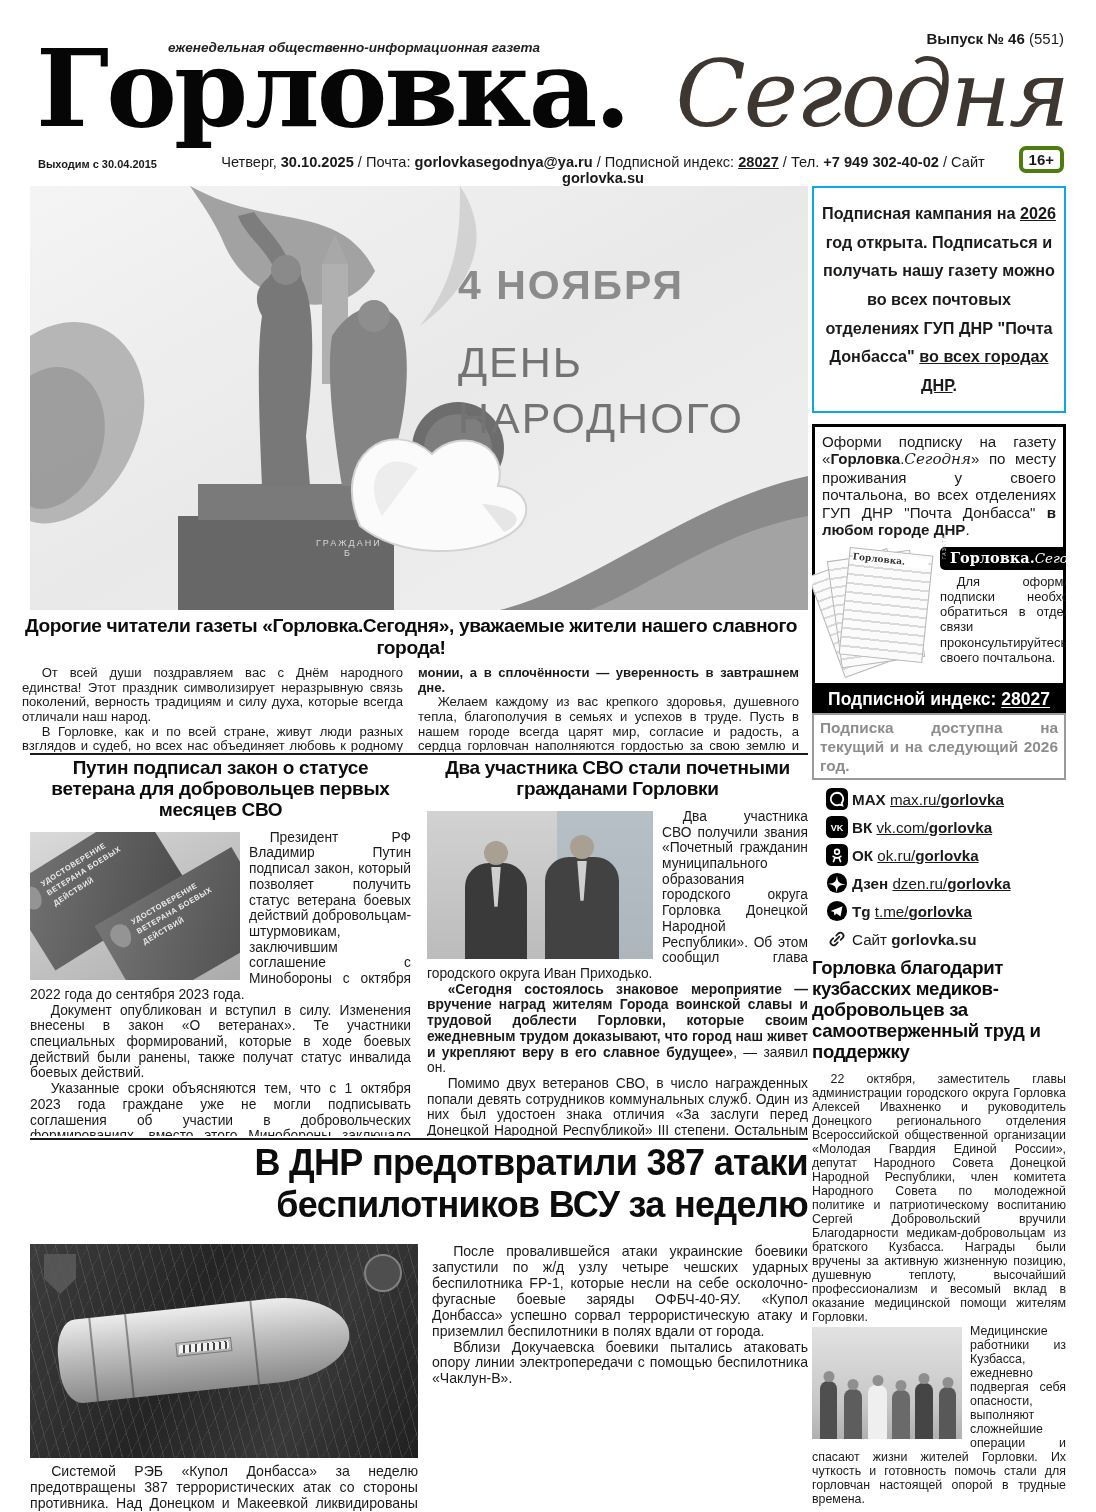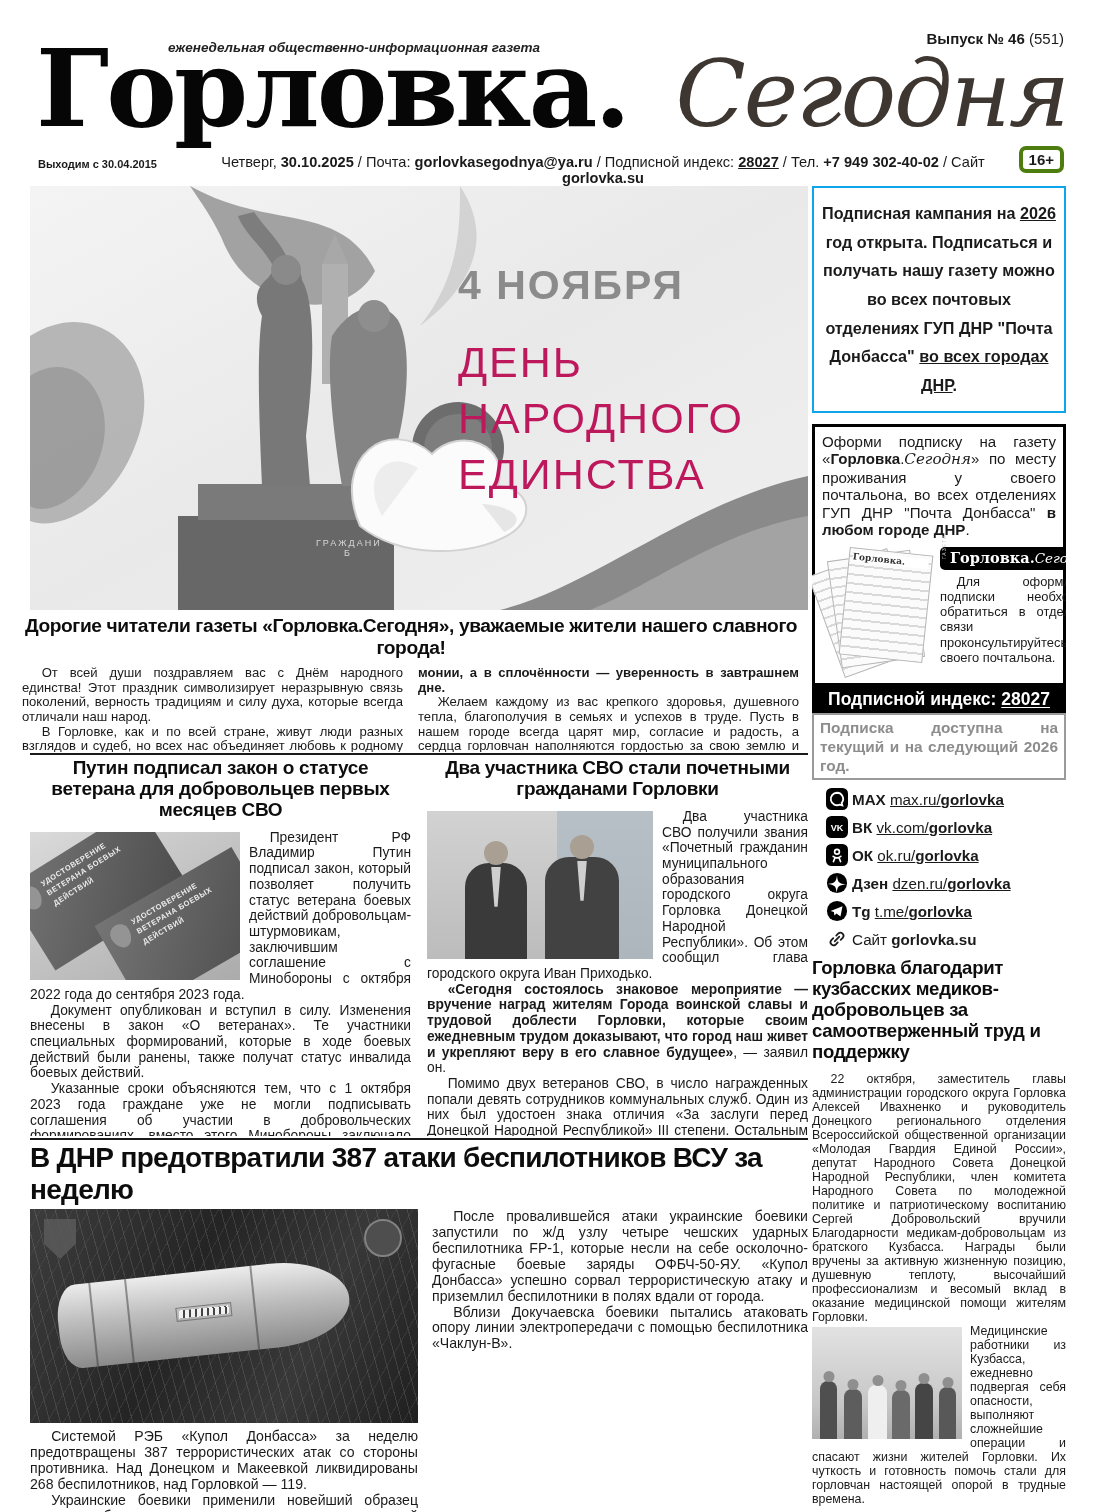--- a/index.html
+++ b/index.html
@@ -23,21 +23,21 @@
   .t-script { font-family:"DejaVu Serif", serif; font-style:italic; font-size:92px; color:#3e3630; line-height:1; letter-spacing:-2px; }
   .since { position:absolute; left:38px; top:158px; font-size:11px; font-weight:bold; }
   .dateline { position:absolute; left:220px; right:110px; top:154px; text-align:center; font-size:14.6px; }
   .age { position:absolute; right:32px; top:146px; border:4px solid #4d7c0f; border-radius:7px; padding:1px 6px; font-size:15px; font-weight:bold; }
 
   
   .hero { position:absolute; left:30px; top:186px; width:778px; height:424px; background:#ededed; overflow:hidden; }
   .hero svg { position:absolute; left:0; top:0; }
   .hero-text { position:absolute; left:428px; top:76px; width:330px; }
   .hero-date { font-size:41px; font-weight:bold; color:#8b8b8b; letter-spacing:2px; margin-bottom:26px; }
-  .hero-line { font-size:43px; font-weight:400; color:#be185d; letter-spacing:2px; line-height:1.3; }
+  .hero-line { font-size:43px; font-weight:400; color:#737373; letter-spacing:2px; line-height:1.3; }
   .pedestal-text { position:absolute; left:286px; top:352px; color:#d6d6d6; font-size:9px; letter-spacing:2px; }
   .pedestal-text div:last-child { margin-left:28px; }
 
   
   .rightcol { position:absolute; left:812px; top:186px; width:254px; height:1326px; overflow:hidden; }
   .box1 { border:2px solid #0ea5e9; padding:11px 7px; text-align:center; font-size:16.2px; font-weight:bold; line-height:1.77; margin-bottom:11px; }
   .box2 { border:3px solid #000; padding:6px 7px 8px; }
   .sub-title { text-align:center; font-size:33px; font-weight:bold; letter-spacing:-1px; text-decoration:underline; margin:2px 0 6px; }
   .sub-text { font-size:15.1px; line-height:1.16; text-align:justify; }
   .sub-media { display:flex; margin-top:8px; gap:6px; }
@@ -96,21 +96,21 @@
             background:linear-gradient(#d2d2d2, #bcbcbc); }
   .photo2 .panel { position:absolute; right:0; top:0; width:96px; height:148px; background:#9fb0bb; opacity:0.55; }
   .man { position:absolute; bottom:0; background:#3a3a3a; border-radius:24px 24px 0 0; }
   .man::before { content:""; position:absolute; top:-22px; left:50%; transform:translateX(-50%); width:24px; height:24px; border-radius:50%; background:#a9a093; }
   .man.m1 { left:38px; width:62px; height:96px; }
   .man.m2 { left:118px; width:74px; height:102px; background:#424242; }
   .man .tie { position:absolute; top:4px; left:50%; transform:translateX(-50%); width:16px; height:40px; background:#cfcfcf; clip-path:polygon(20% 0, 80% 0, 60% 100%, 40% 100%); }
 
   
   .bottom { position:absolute; left:30px; top:1142px; width:778px; height:370px; overflow:hidden; }
-  .bottom h2 { text-align:left; font-size:28px; letter-spacing:-0.7px; margin-bottom:3px; }
+  .bottom h2 { text-align:right; font-size:36px; letter-spacing:-0.7px; margin-bottom:18px; }
   .b-cols { display:flex; gap:14px; }
   .b-left { width:388px; }
   .b-right { width:376px; font-size:14.1px; line-height:1.13; }
   .b-left .cap { font-size:14.1px; line-height:1.13; margin-top:6px; }
   .bombph { position:relative; width:388px; height:214px; overflow:hidden;
             background:linear-gradient(115deg, #3d3d3d, #242424 40%, #383838 70%, #1f1f1f);}
   .bombph .grass { position:absolute; inset:0; background:repeating-linear-gradient(75deg, transparent 0 9px, rgba(140,140,140,0.25) 9px 10px), repeating-linear-gradient(-60deg, transparent 0 13px, rgba(90,90,90,0.3) 13px 14px); }
   .bomb { position:absolute; left:28px; top:62px; width:292px; height:84px; transform:rotate(-6deg);
           background:linear-gradient(#ececec, #bdbdbd 45%, #8a8a8a); border-radius:24px 90px 90px 24px / 42px 50px 50px 42px; }
   .bomb .band { position:absolute; top:0; bottom:0; width:2px; background:rgba(60,60,60,0.5); }
@@ -171,21 +171,20 @@
       <circle cx="428" cy="262" r="46" fill="#6d6d6d"></circle>
       <circle cx="428" cy="262" r="34" fill="#7e7e7e"></circle>
       <path d="M330,340 C300,270 360,230 402,268 C430,240 480,258 468,300 C500,302 506,332 480,348 C440,372 370,372 330,340 Z" fill="#fbfbfb" stroke="#d2d2d2" stroke-width="2"></path>
       <path d="M352,330 C330,290 356,262 388,282 Z" fill="#ededed"></path>
       <path d="M452,318 C486,320 498,336 474,346 Z" fill="#e6e6e6"></path>
     </svg>
     <div class="hero-text">
       <div class="hero-date">4 НОЯБРЯ</div>
       <div class="hero-line">ДЕНЬ</div>
       <div class="hero-line">НАРОДНОГО</div>
-      <div class="hero-line">ЕДИНСТВА</div>
     </div>
     <div class="pedestal-text">
       <div>ГРАЖДАНИ</div>
       <div>Б</div>
     </div>
   </section>
 
   <aside class="rightcol">
     <div class="box1"><span class="sb">Подписная кампания на </span><span class="sb su">2026</span><span class="sb"> год открыта. Подписаться и получать нашу газету можно во всех почтовых отделениях ГУП ДНР "Почта Донбасса" </span><span class="sb su">во всех городах ДНР</span><span class="sb">.</span></div>
     <div class="box2">
@@ -360,19 +359,19 @@
             <span class="band b3"></span>
             <span class="blabel"></span>
           </div>
         </div>
         <div class="cap">
             <p class="para"><span>Системой РЭБ «Купол Донбасса» за неделю предотвращены 387 террористических атак со стороны противника. Над Донецком и Макеевкой ликвидированы 268 беспилотников, над Горловкой — 119.</span></p>
             <p class="para"><span>Украинские боевики применили новейший образец ударного беспилотника для атаки по региональной инфраструктуре.</span></p>
           </div>
       </div>
       <div class="b-right">
-          <p class="para"><span>После провалившейся атаки украинские боевики запустили по ж/д узлу четыре чешских ударных беспилотника FP-1, которые несли на себе осколочно-фугасные боевые заряды ОФБЧ-50-ЯУ. «Купол Донбасса» успешно сорвал террористическую атаку и приземлил беспилотники в полях вдали от города.</span></p>
+          <p class="para"><span>После провалившейся атаки украинские боевики запустили по ж/д узлу четыре чешских ударных беспилотника FP-1, которые несли на себе осколочно-фугасные боевые заряды ОФБЧ-40-ЯУ. «Купол Донбасса» успешно сорвал террористическую атаку и приземлил беспилотники в полях вдали от города.</span></p>
           <p class="para"><span>Вблизи Докучаевска боевики пытались атаковать опору линии электропередачи с помощью беспилотника «Чаклун-В».</span></p>
         </div>
     </div>
   </section>
 
 </div>
 
 </body></html>

